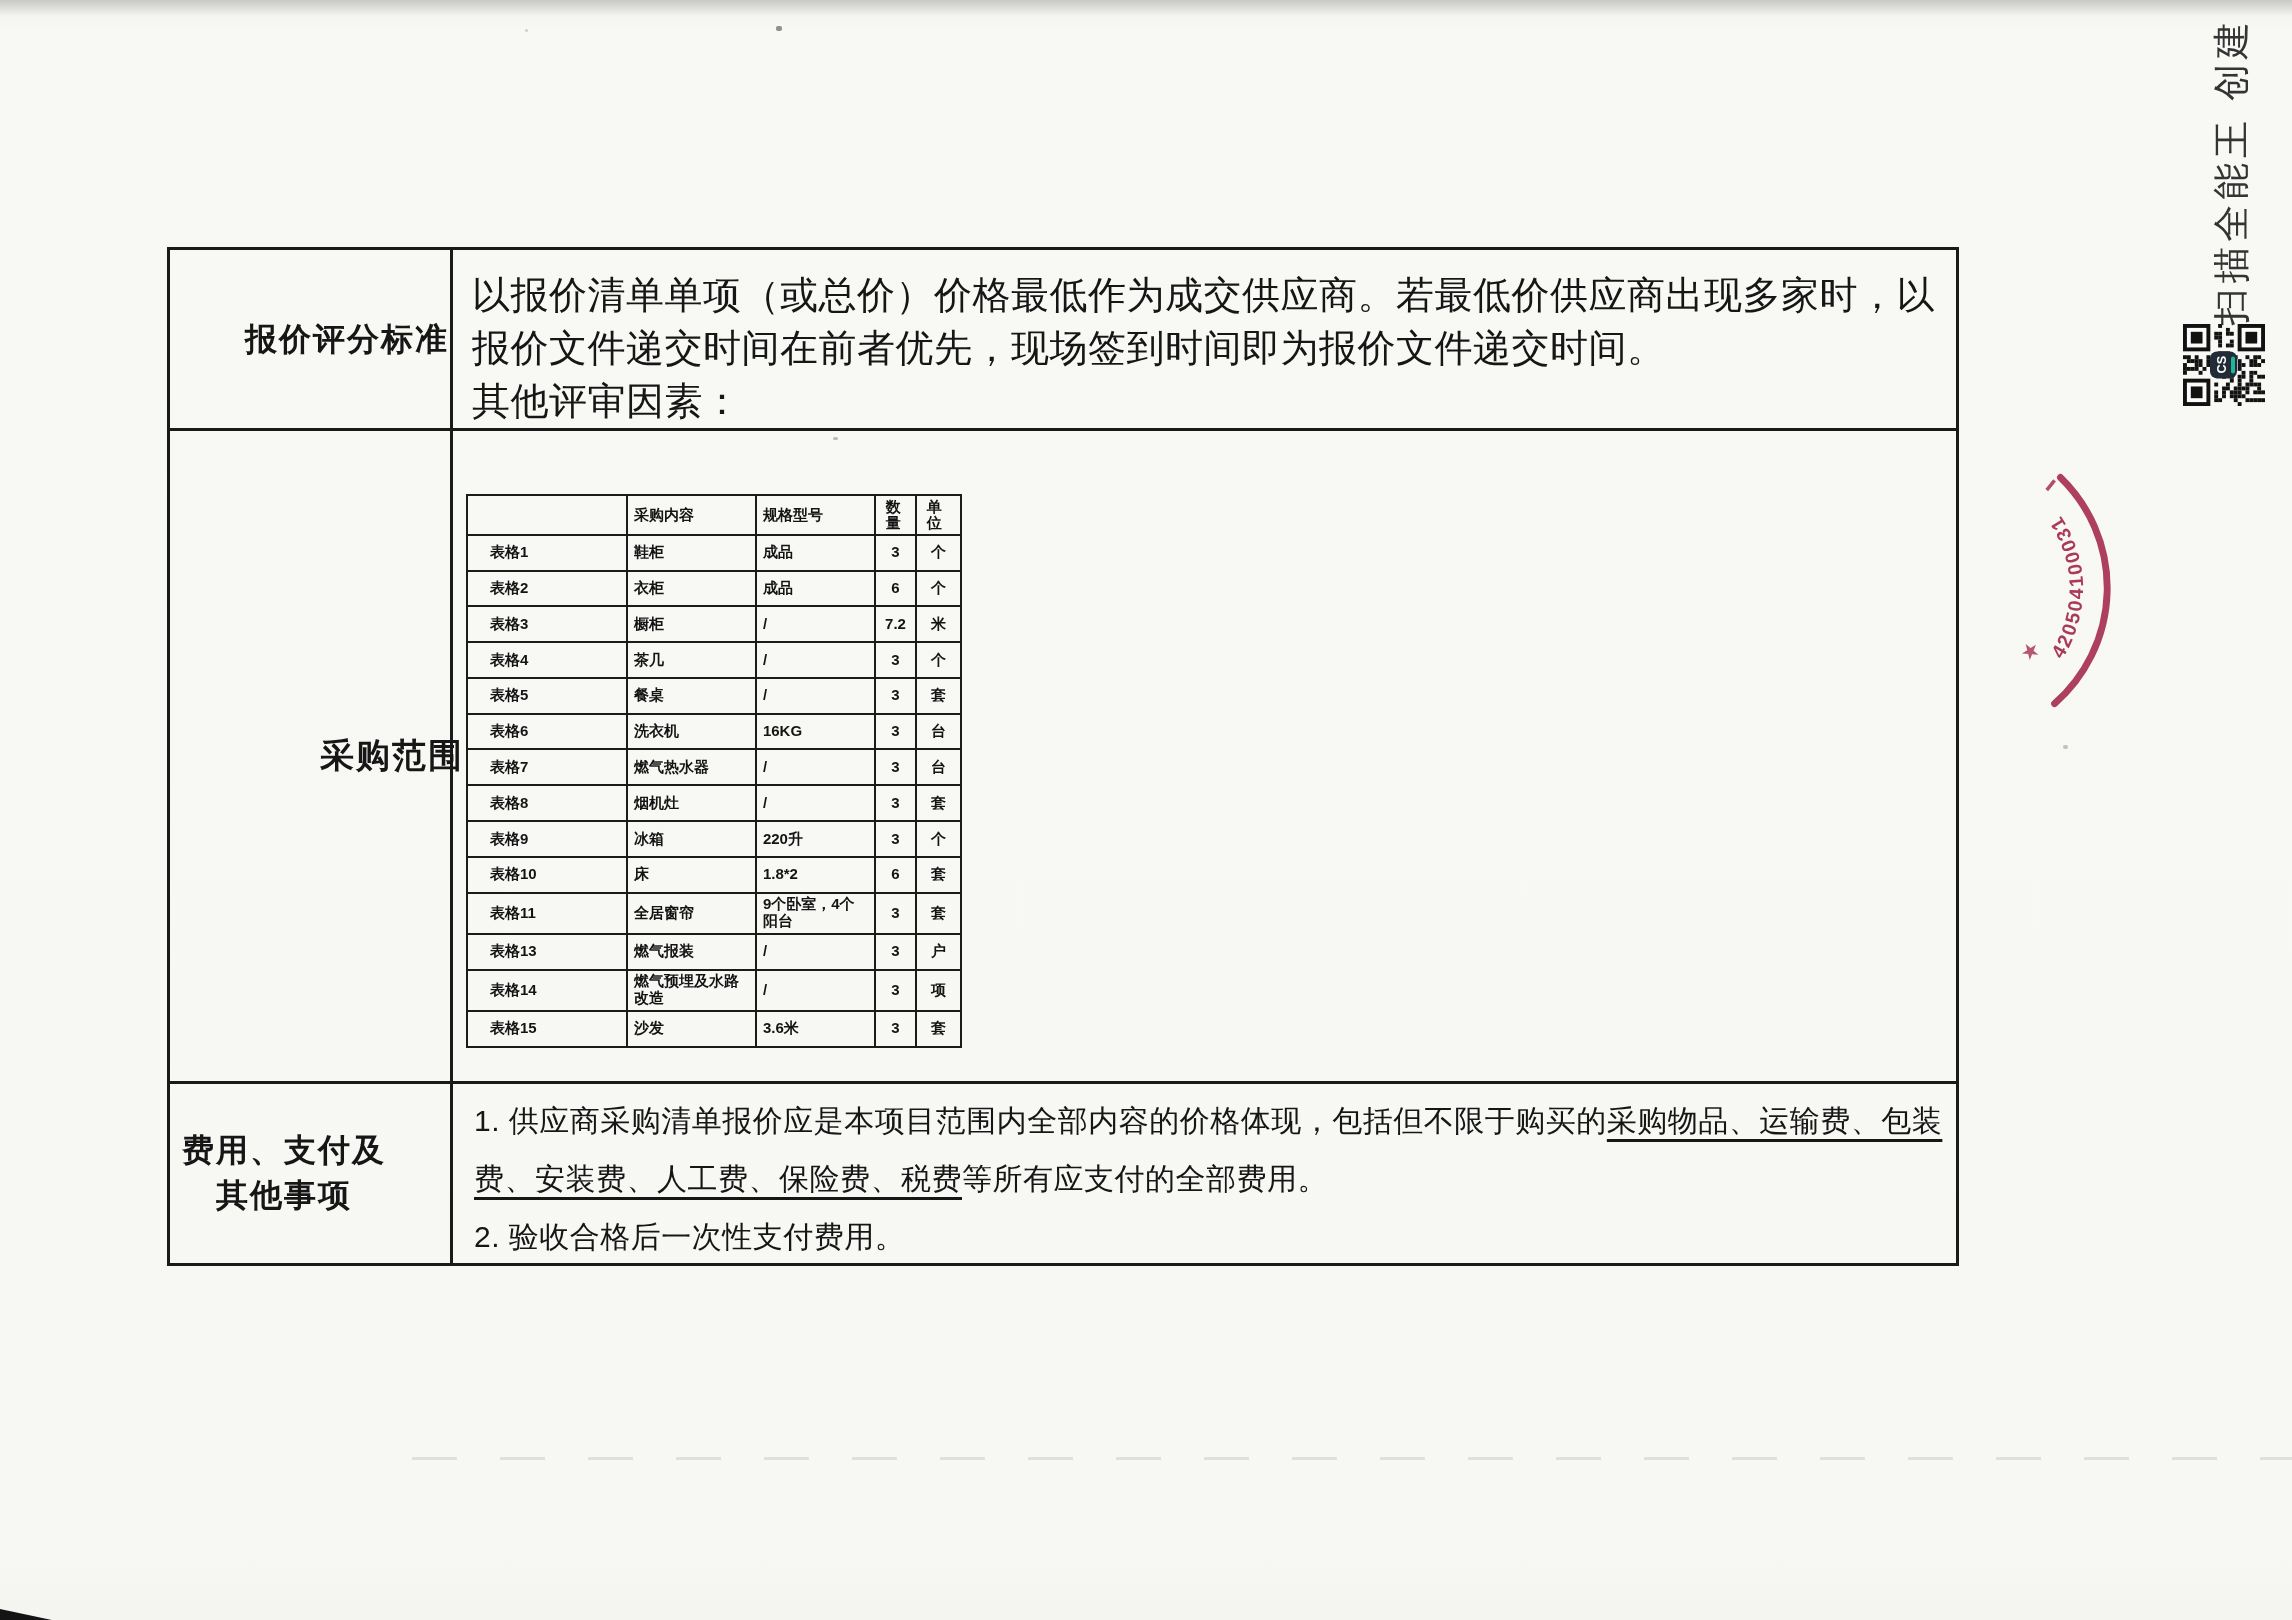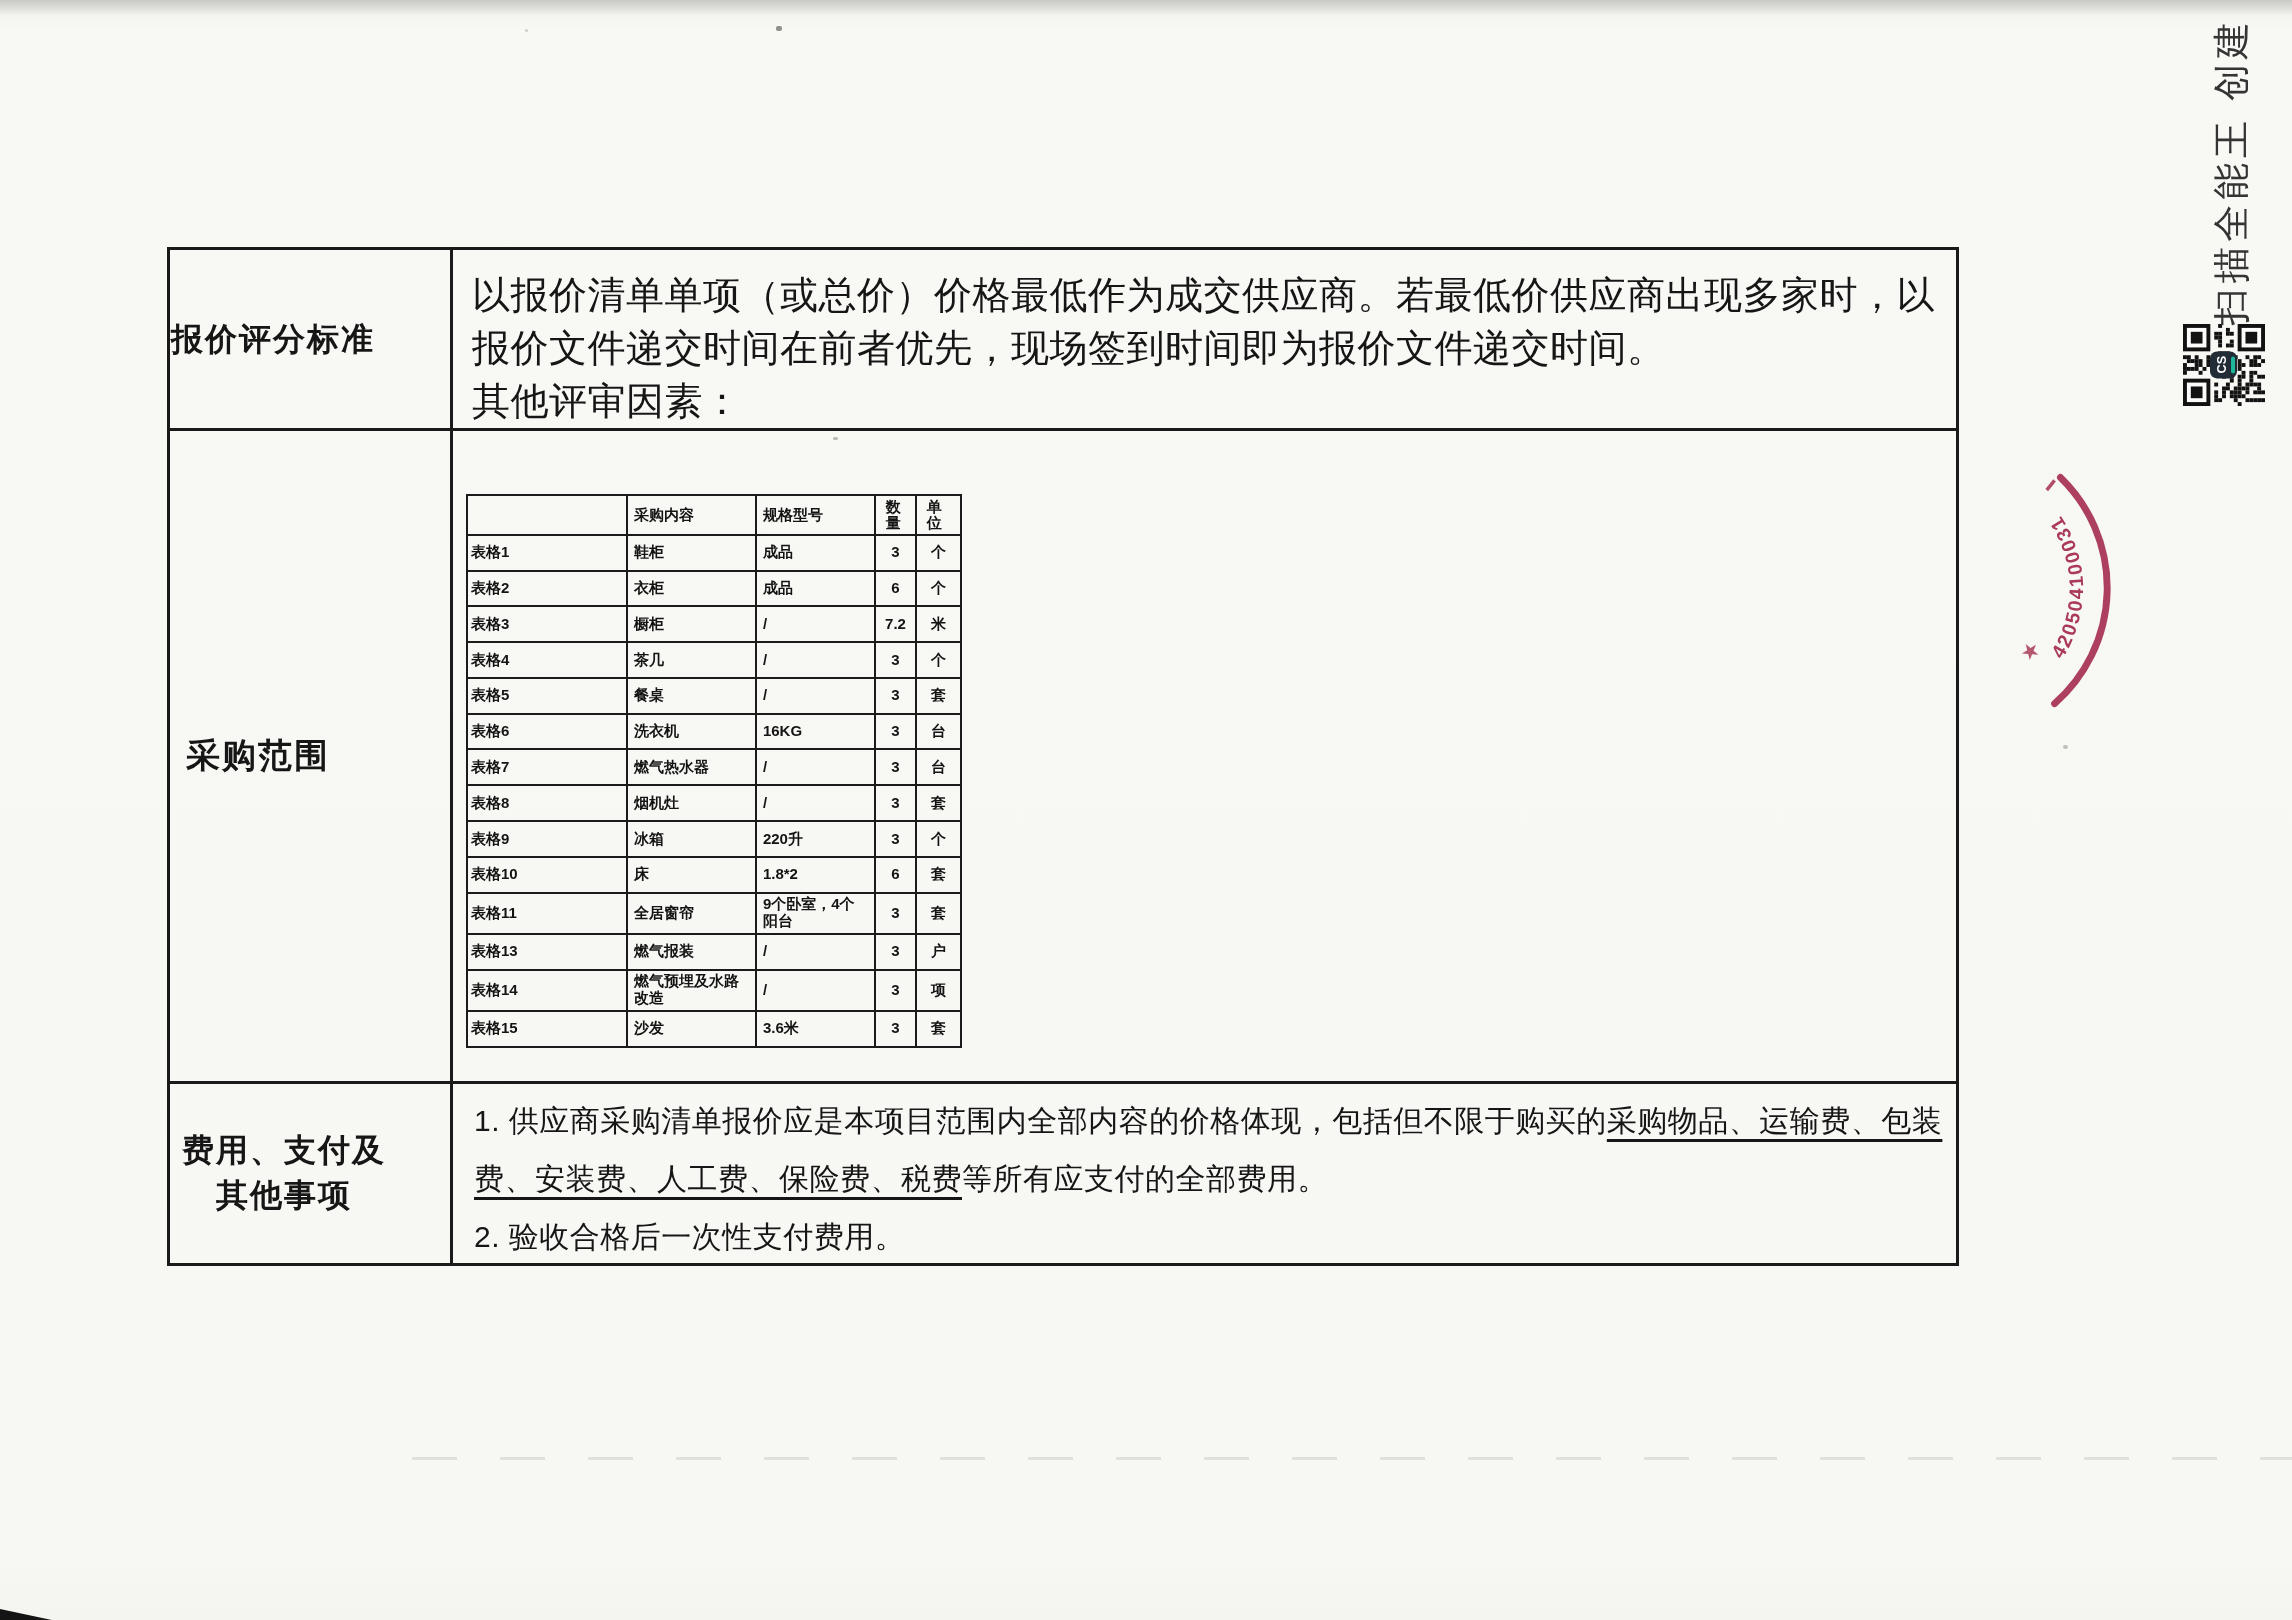--- a/index.html
+++ b/index.html
@@ -9,21 +9,21 @@
     font-family:"Liberation Sans", sans-serif; color:#1c1c1c;
   }
   .top-shade{position:absolute;left:0;top:0;width:2293px;height:15.7px;
     background:linear-gradient(180deg,rgba(150,154,148,.45),rgba(150,154,148,0));}
   
   .outer-table{position:absolute;left:167px;top:247px;width:1792px;height:1019px;
     border:3.9px solid #1a1a1a;box-sizing:border-box;}
   .vline{position:absolute;left:280px;top:0;bottom:0;width:2.9px;background:#1a1a1a;}
   .hline1{position:absolute;left:0;right:0;top:178px;height:2.9px;background:#1a1a1a;}
   .hline2{position:absolute;left:0;right:0;top:831px;height:2.9px;background:#1a1a1a;}
-  .rowhead{position:absolute;display:flex;flex-direction:column;align-items:flex-start;
+  .rowhead{position:absolute;display:flex;flex-direction:column;align-items:flex-end;
     justify-content:center;font-weight:bold;font-size:32px;letter-spacing:2px;
     text-align:center;line-height:47px;color:#161616;}
   .rowhead.h1{left:171px;top:251px;width:278px;height:176px;}
   .rowhead.h2{left:186px;top:432px;width:278px;height:647px;font-size:34px;}
   .rowhead.h3{left:171px;top:1085px;width:226px;height:176px;line-height:45px;}
   
   .scoring-text{position:absolute;left:472px;top:269px;width:1475px;
     font-size:38px;line-height:53px;letter-spacing:0.5px;color:#161616;}
   
   .fees-text{position:absolute;left:474px;top:1092px;width:1470px;
@@ -33,21 +33,21 @@
   
   table.inner{position:absolute;left:466px;top:446px;border-collapse:collapse;
     table-layout:fixed;background:transparent;margin-top:48px;}
   table.inner th,table.inner td{border:2px solid #1b1b1b;font-weight:bold;
     font-size:15px;line-height:16.7px;padding:2.9px 5.9px;color:#141414;
     font-family:"Liberation Sans",sans-serif;text-align:left;vertical-align:middle;}
   table.inner thead th{height:31px;}
   table.inner td{height:28px;}
   table.inner th.v{padding:2.9px 9.8px;word-break:break-all;line-height:16px;}
   table.inner td:nth-child(4),table.inner td:nth-child(5){text-align:center;}
-  table.inner td:first-child{padding-left:3px;}
+  table.inner td:first-child{padding-left:22px;}
   
   .seal{position:absolute;left:1941px;top:451px;}
   
   .qr-wrap{position:absolute;left:2183px;top:324px;width:82px;height:82px;}
   .cs-badge{position:absolute;left:27.4px;top:26.5px;width:27.4px;height:27.4px;
     background:#222c36;border-radius:6.9px;transform:rotate(-90deg);
     display:flex;align-items:center;justify-content:center;}
   .cs-badge span{color:#fff;font-weight:bold;font-size:12.7px;margin-top:-3.9px;}
   .cs-badge i{position:absolute;bottom:2.9px;left:4.9px;width:17.6px;height:3.9px;
     background:#1db89b;border-radius:2px;}

